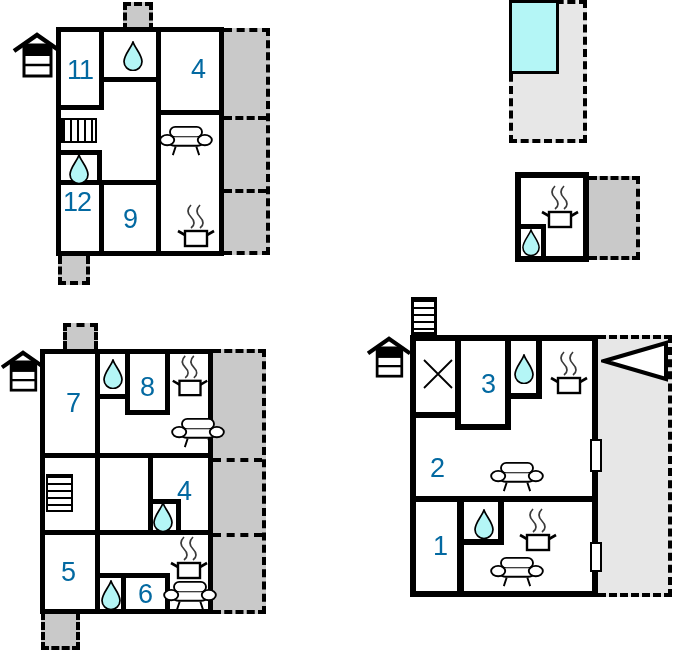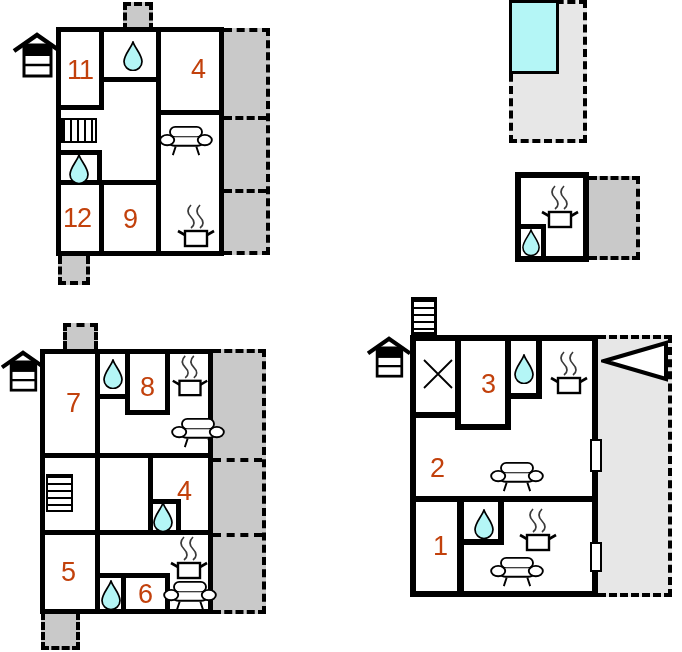--- a/index.html
+++ b/index.html
@@ -9,21 +9,21 @@
   .bldg-thick{border-width:6px;}
   .wall{position:absolute;background:var(--wall,#000);}
   .terrace{position:absolute;box-sizing:border-box;}
   .t-dark{background:var(--terrace-dark,#c9c9c9);}
   .t-light{background:var(--terrace-light,#e7e7e7);}
   .dash-t{border-top:4px dashed #000;}
   .dash-r{border-right:4px dashed #000;}
   .dash-b{border-bottom:4px dashed #000;}
   .dash-l{border-left:4px dashed #000;}
   .divider{position:absolute;left:0;width:100%;height:0;border-top:4px dashed #000;}
-  .room-label{position:absolute;font-size:27px;color:#c2410c;transform:translate(-50%,-50%);
+  .room-label{position:absolute;font-size:27px;color:#0369a1;transform:translate(-50%,-50%);
               letter-spacing:-1px;white-space:nowrap;text-align:center;}
   .icon{position:absolute;}
   .stairs-v{position:absolute;border:2px solid #000;
             background:repeating-linear-gradient(90deg,#000 0 2px,#fff 2px 7px);box-sizing:border-box;}
   .stairs-h{position:absolute;border:2px solid #000;
             background:repeating-linear-gradient(180deg,#000 0 2px,#fff 2px 7px);box-sizing:border-box;}
   .stairs-thick{border-width:3px;}
   .door{position:absolute;background:#fff;border:2px solid #000;box-sizing:border-box;}
   .pool{position:absolute;border:3px solid #000;box-sizing:border-box;background:var(--water-fill,#b4f6f6);}
   svg.sym{display:block;width:100%;height:100%;}
@@ -104,21 +104,21 @@
     <div class="wall" style="left:95px;top:0;width:5px;height:219px;"></div>
     <div class="wall" style="left:0;top:73px;width:38px;height:5px;"></div>
     <div class="wall" style="left:100px;top:78px;width:58px;height:5px;"></div>
     <div class="wall" style="left:0;top:118px;width:36px;height:5px;"></div>
     <div class="wall" style="left:36px;top:118px;width:5px;height:35px;"></div>
     <div class="wall" style="left:0;top:148px;width:95px;height:5px;"></div>
     <div class="wall" style="left:38px;top:153px;width:5px;height:66px;"></div>
     <div class="stairs-v" style="left:0;top:86px;width:36px;height:25px;"></div>
     <span class="room-label" style="left:19px;top:38px;">11</span>
     <span class="room-label" style="left:137px;top:37px;">4</span>
-    <span class="room-label" style="left:16px;top:186px;">12</span>
+    <span class="room-label" style="left:16px;top:170px;">12</span>
     <span class="room-label" style="left:69px;top:187px;">9</span>
     <div class="icon" style="left:61px;top:9px;width:22px;height:30px;">
       <svg class="sym">
           <use href="#sym-drop"></use>
         </svg>
       </div>
     <div class="icon" style="left:7px;top:122px;width:22px;height:30px;">
       <svg class="sym">
           <use href="#sym-drop"></use>
         </svg>

